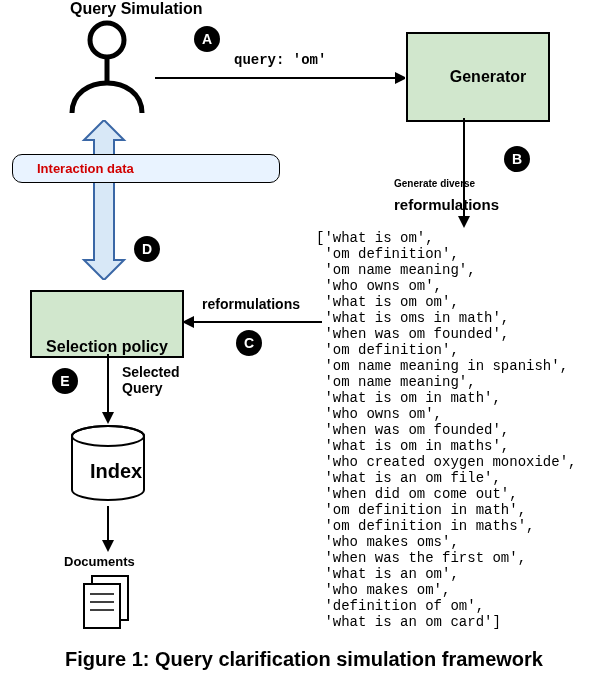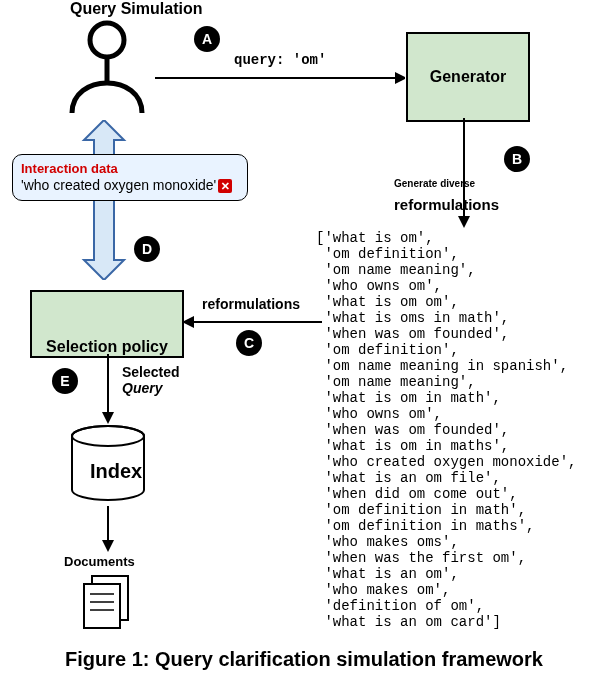--- a/index.html
+++ b/index.html
@@ -60,21 +60,21 @@
     font-size: 20px;
     left: 0;
     right: 0;
     text-align: center;
   }
   .bubble {
     position: absolute;
     border: 1.5px solid #000;
     border-radius: 10px;
     background: #e9f3ff;
-    padding: 6px 8px;
+    padding: 6px 24px;
     font-size: 14px;
   }
   .red { color: #d10000; font-weight: bold; }
   .interaction-line { line-height: 18px; }
   .cross {
     display: inline-flex;
     width: 14px; height: 14px;
     background: #d10000;
     align-items: center; justify-content: center;
     color: #fff; font-size: 11px; font-weight: bold;
@@ -105,42 +105,39 @@
 <div class="label" style="left:70px; top:0px;">Query Simulation</div>
 
 <div class="badge" style="left:194px; top:26px;">A</div>
 
 <div class="small-label mono" style="left:234px; top:52px; font-weight:bold;">query: 'om'</div>
 <svg class="layer" style="left:155px; top:70px;" width="250" height="20">
   <line x1="0" y1="8" x2="240" y2="8" stroke="#000" stroke-width="2"></line>
   <polygon points="240,2 252,8 240,14" fill="#000"></polygon>
 </svg>
 
-<div class="box" style="left:406px; top:32px; width:120px; height:86px;">
+<div class="box" style="left:406px; top:32px; width:120px; height:86px;padding-left:20px;">
   <span>Generator</span>
 </div>
 
 <div class="badge" style="left:504px; top:146px;">B</div>
 <div class="label" style="left:394px; top:178px; font-size:10px;">Generate diverse</div>
 <div class="label" style="left:394px; top:196px; font-size:15px;">reformulations</div>
 
 <svg class="layer" style="left:454px; top:118px;" width="20" height="110">
   <line x1="10" y1="0" x2="10" y2="98" stroke="#000" stroke-width="2"></line>
   <polygon points="4,98 16,98 10,110" fill="#000"></polygon>
 </svg>
 
 <svg class="layer" style="left:80px; top:120px;" width="48" height="160">
   <polygon points="24,0 44,20 34,20 34,140 44,140 24,160 4,140 14,140 14,20 4,20" fill="#d8e8f7" stroke="#3a67a6" stroke-width="2"></polygon>
 </svg>
 
 <div class="bubble" style="left:12px; top:154px; width:218px;">
   <div class="red" style="font-size:13px;">Interaction data</div>
-  <div class="interaction-line">
-    <span>'who created oxygen monoxide'</span><span class="cross">✕</span>
-  </div>
 </div>
 
 <div class="badge" style="left:134px; top:236px;">D</div>
 
 <div class="box" style="left:30px; top:290px; width:150px; height:64px;align-items:flex-end;">
   <span>Selection policy</span>
 </div>
 
 <div class="small-label" style="left:202px; top:296px;">reformulations</div>
 <svg class="layer" style="left:182px; top:314px;" width="140" height="20">
@@ -150,21 +147,21 @@
 
 <div class="badge" style="left:236px; top:330px;">C</div>
 
 <svg class="layer" style="left:98px; top:354px;" width="20" height="70">
   <line x1="10" y1="0" x2="10" y2="58" stroke="#000" stroke-width="2"></line>
   <polygon points="4,58 16,58 10,70" fill="#000"></polygon>
 </svg>
 
 <div class="badge" style="left:52px; top:368px;">E</div>
 <div class="small-label" style="left:122px; top:364px;">Selected</div>
-<div class="small-label" style="left:122px; top:380px;font-style:italic;">Query</div>
+<div class="small-label" style="left:122px; top:380px;">Query</div>
 
 <svg class="layer" style="left:68px; top:424px;" width="80" height="82">
   <ellipse cx="40" cy="12" rx="36" ry="10" fill="#fff" stroke="#000" stroke-width="2"></ellipse>
   <path d="M 4 12 L 4 66 A 36 10 0 0 0 76 66 L 76 12" fill="#fff" stroke="#000" stroke-width="2"></path>
   <ellipse cx="40" cy="12" rx="36" ry="10" fill="none" stroke="#000" stroke-width="2"></ellipse>
 </svg>
 <div class="label" style="left:90px; top:460px; font-size:20px;">Index</div>
 
 <svg class="layer" style="left:98px; top:506px;" width="20" height="46">
   <line x1="10" y1="0" x2="10" y2="34" stroke="#000" stroke-width="2"></line>

